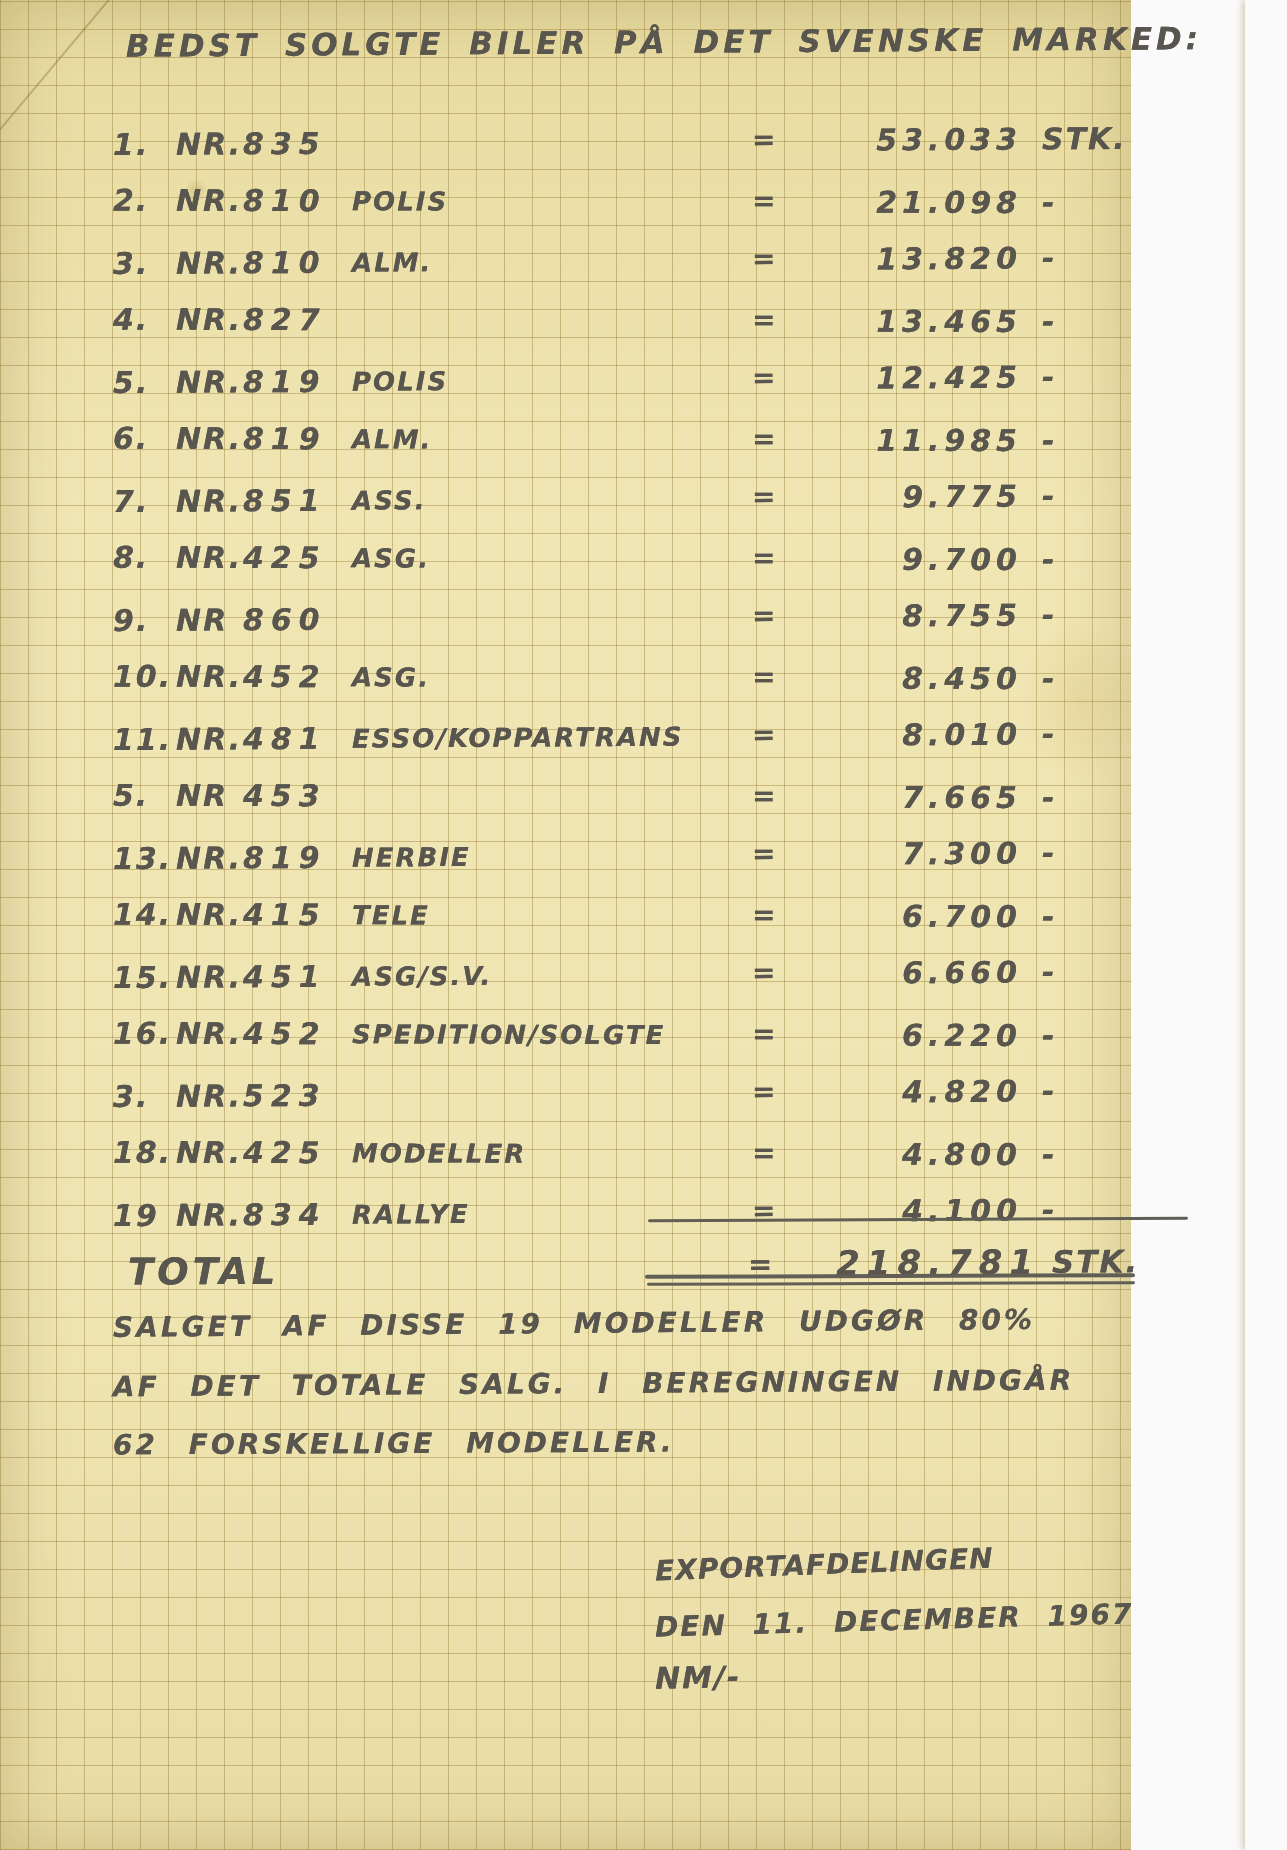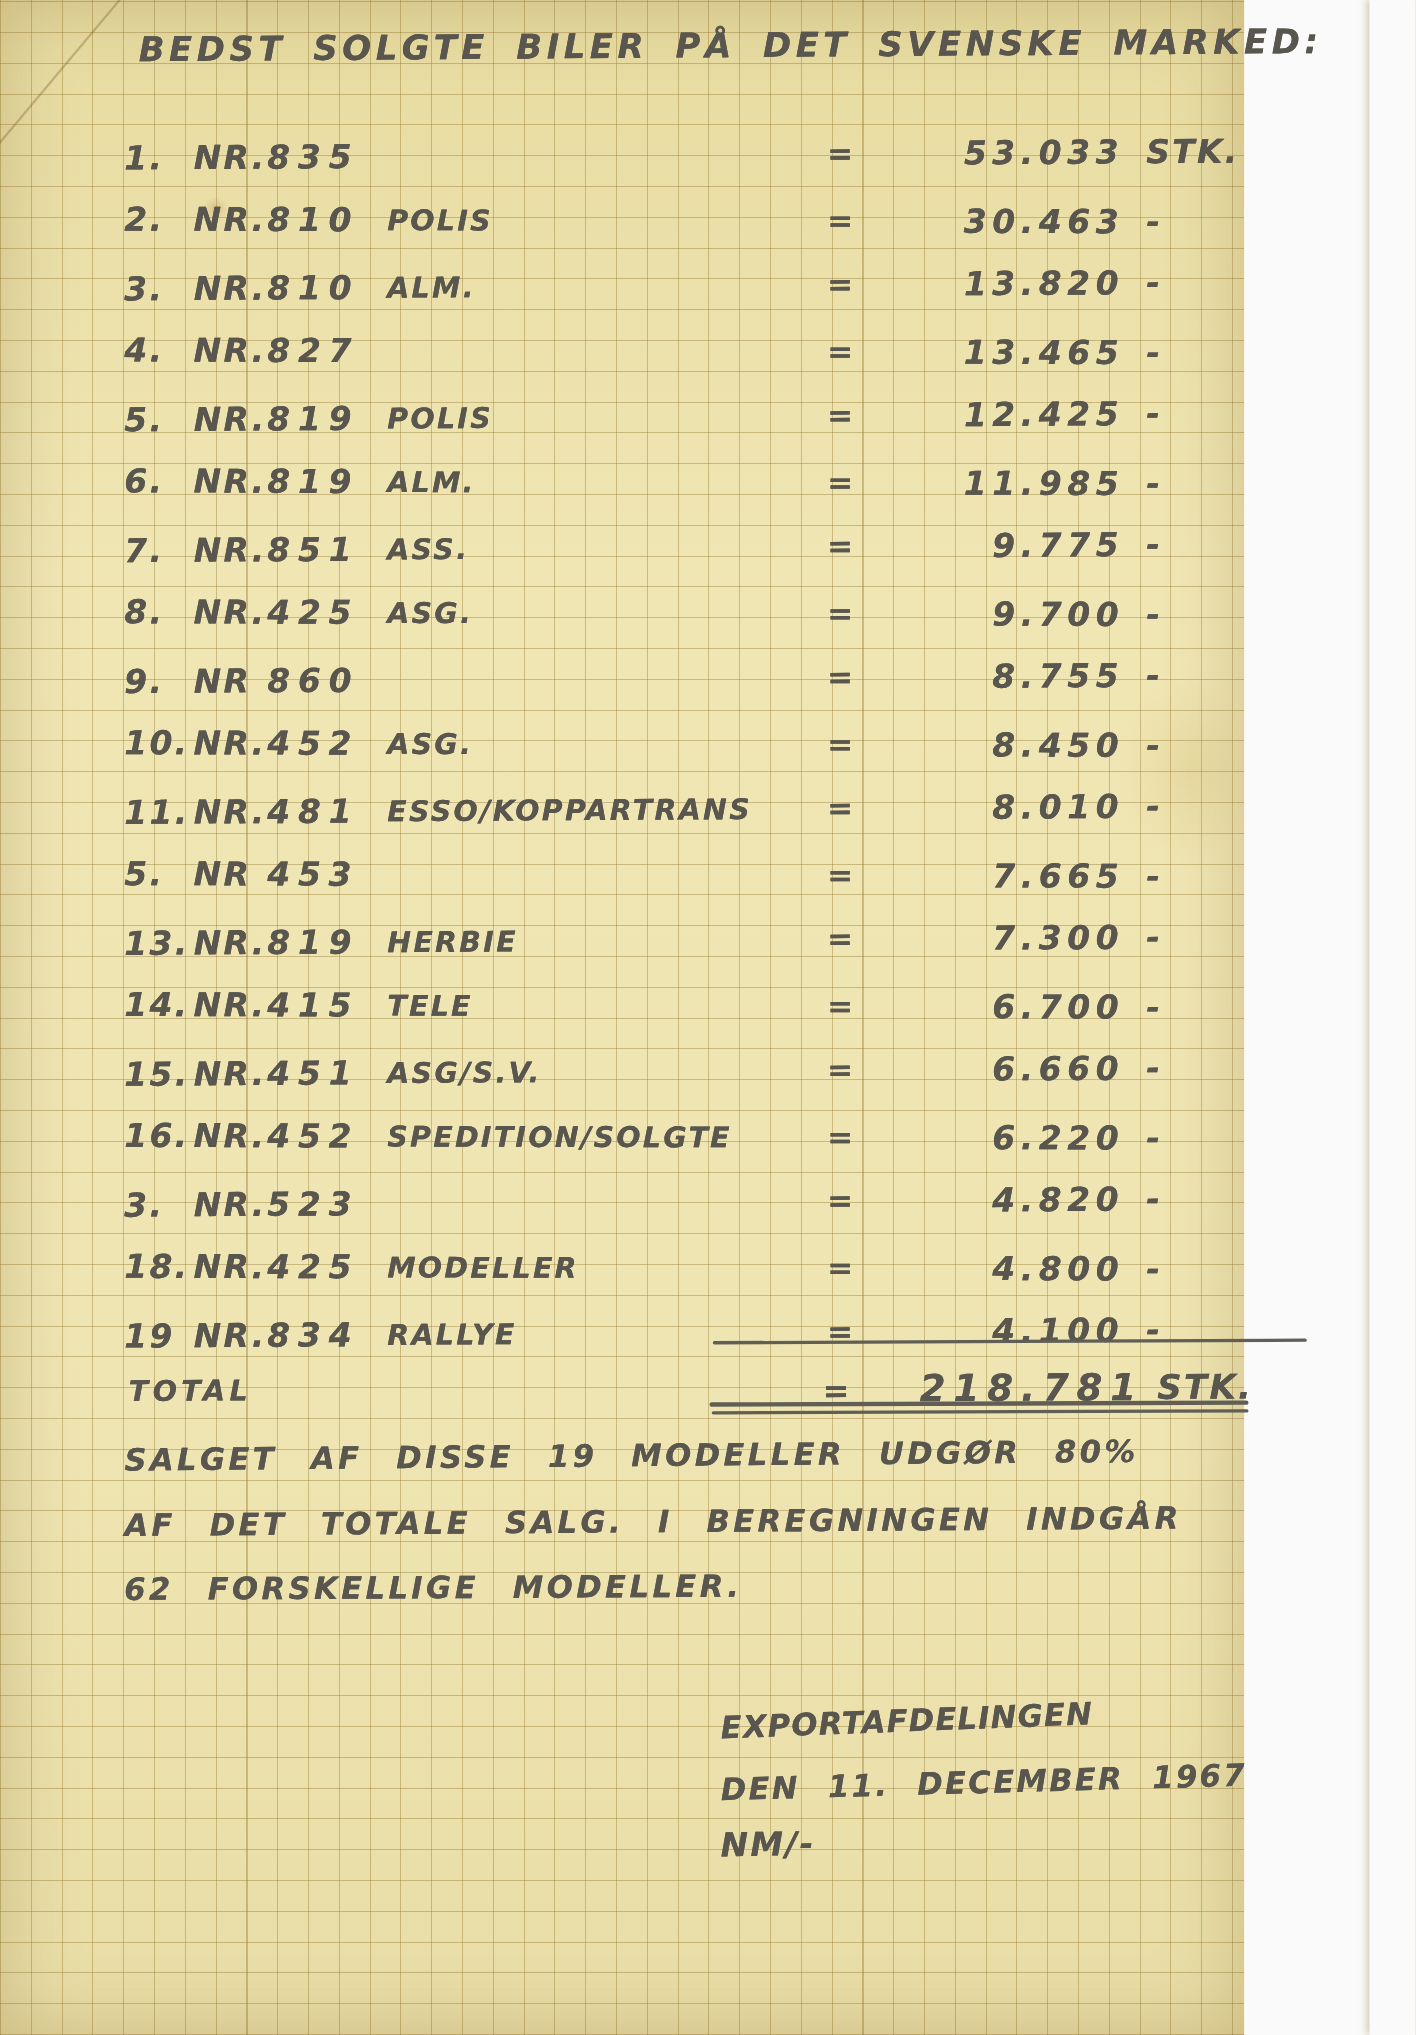--- a/index.html
+++ b/index.html
@@ -55,21 +55,21 @@
   .model{left:243px;letter-spacing:7px;}
   .variant{left:352px;font-size:26px;top:13px;letter-spacing:2px;}
   .eq{left:752px;font-size:28px;}
   .value{left:790px;width:232px;text-align:right;letter-spacing:5px;}
   .unit{left:1042px;}
   .underline{position:absolute;background:#605e55;border-radius:2px;}
   .ul-19{left:648px;top:1218px;width:540px;height:3px;transform:rotate(-0.25deg);}
   .ul-tot-a{left:645px;top:1274px;width:490px;height:4px;transform:rotate(-0.2deg);}
   .ul-tot-b{left:647px;top:1282px;width:488px;height:3px;transform:rotate(-0.2deg);}
   .total-row{position:absolute;left:0;top:1236px;width:1245px;height:60px;transform:rotate(-0.3deg);}
-  .total-label{position:absolute;left:117px;top:12px;font-size:26px;letter-spacing:4px;font-style:italic;}
+  .total-label{position:absolute;left:128px;top:12px;font-size:37px;letter-spacing:4px;font-style:italic;}
   .total-eq{position:absolute;left:748px;top:12px;font-size:29px;}
   .total-value{position:absolute;left:790px;top:8px;width:250px;text-align:right;font-size:34px;letter-spacing:7px;}
   .total-unit{position:absolute;left:1052px;top:10px;font-size:31px;}
   .note-line{position:absolute;left:113px;font-size:28px;letter-spacing:3px;word-spacing:18px;}
   .note-1{top:1307px;transform:rotate(-0.5deg);}
   .note-2{top:1367px;transform:rotate(-0.4deg);}
   .note-3{top:1427px;transform:rotate(-0.3deg);}
   .sig-line{position:absolute;left:655px;font-size:28px;letter-spacing:2px;word-spacing:14px;}
   .sig-1{top:1548px;transform:rotate(-2.2deg);letter-spacing:1px;}
   .sig-2{top:1604px;transform:rotate(-1.6deg);}
@@ -94,21 +94,21 @@
     <span class="c value hw">53.033</span>
     <span class="c unit hw">STK.</span>
   </div>
 
   <div class="row">
     <span class="c rank hw">2.</span>
     <span class="c nr hw">NR.</span>
     <span class="c model hw">810</span>
     <span class="c variant hw">POLIS</span>
     <span class="c eq hw">=</span>
-    <span class="c value hw">30.463</span>
+    <span class="c value hw">21.098</span>
     <span class="c unit hw">-</span>
   </div>
 
   <div class="row">
     <span class="c rank hw">3.</span>
     <span class="c nr hw">NR.</span>
     <span class="c model hw">810</span>
     <span class="c variant hw">ALM.</span>
     <span class="c eq hw">=</span>
     <span class="c value hw">13.820</span>

